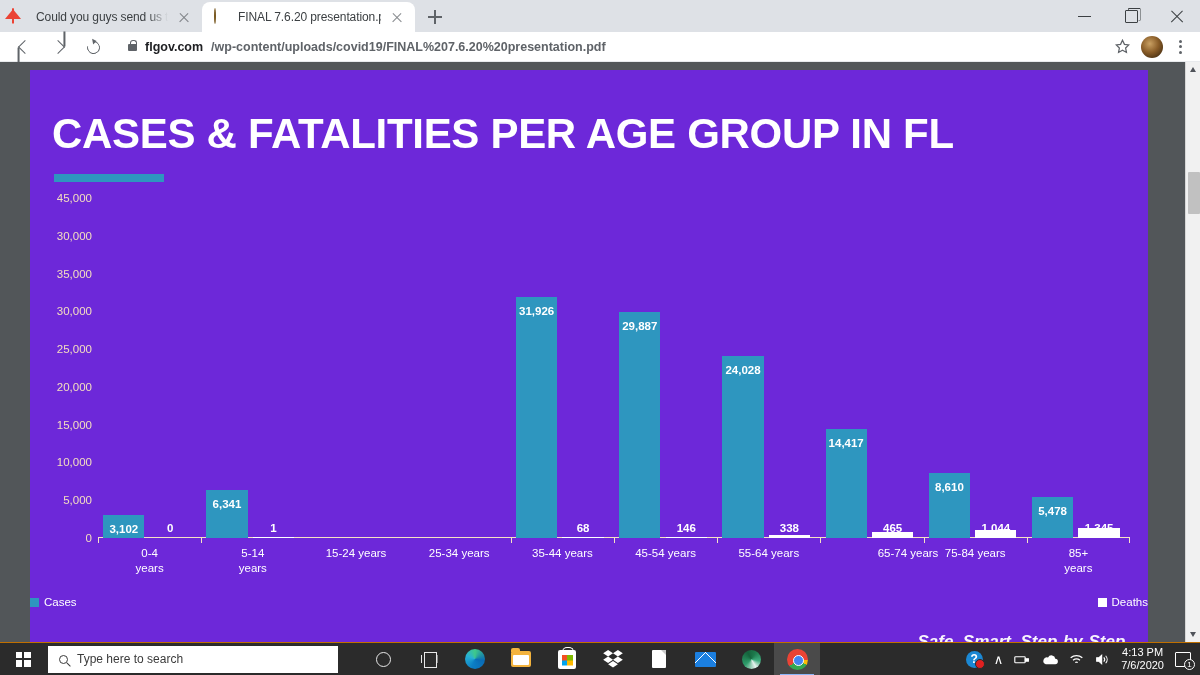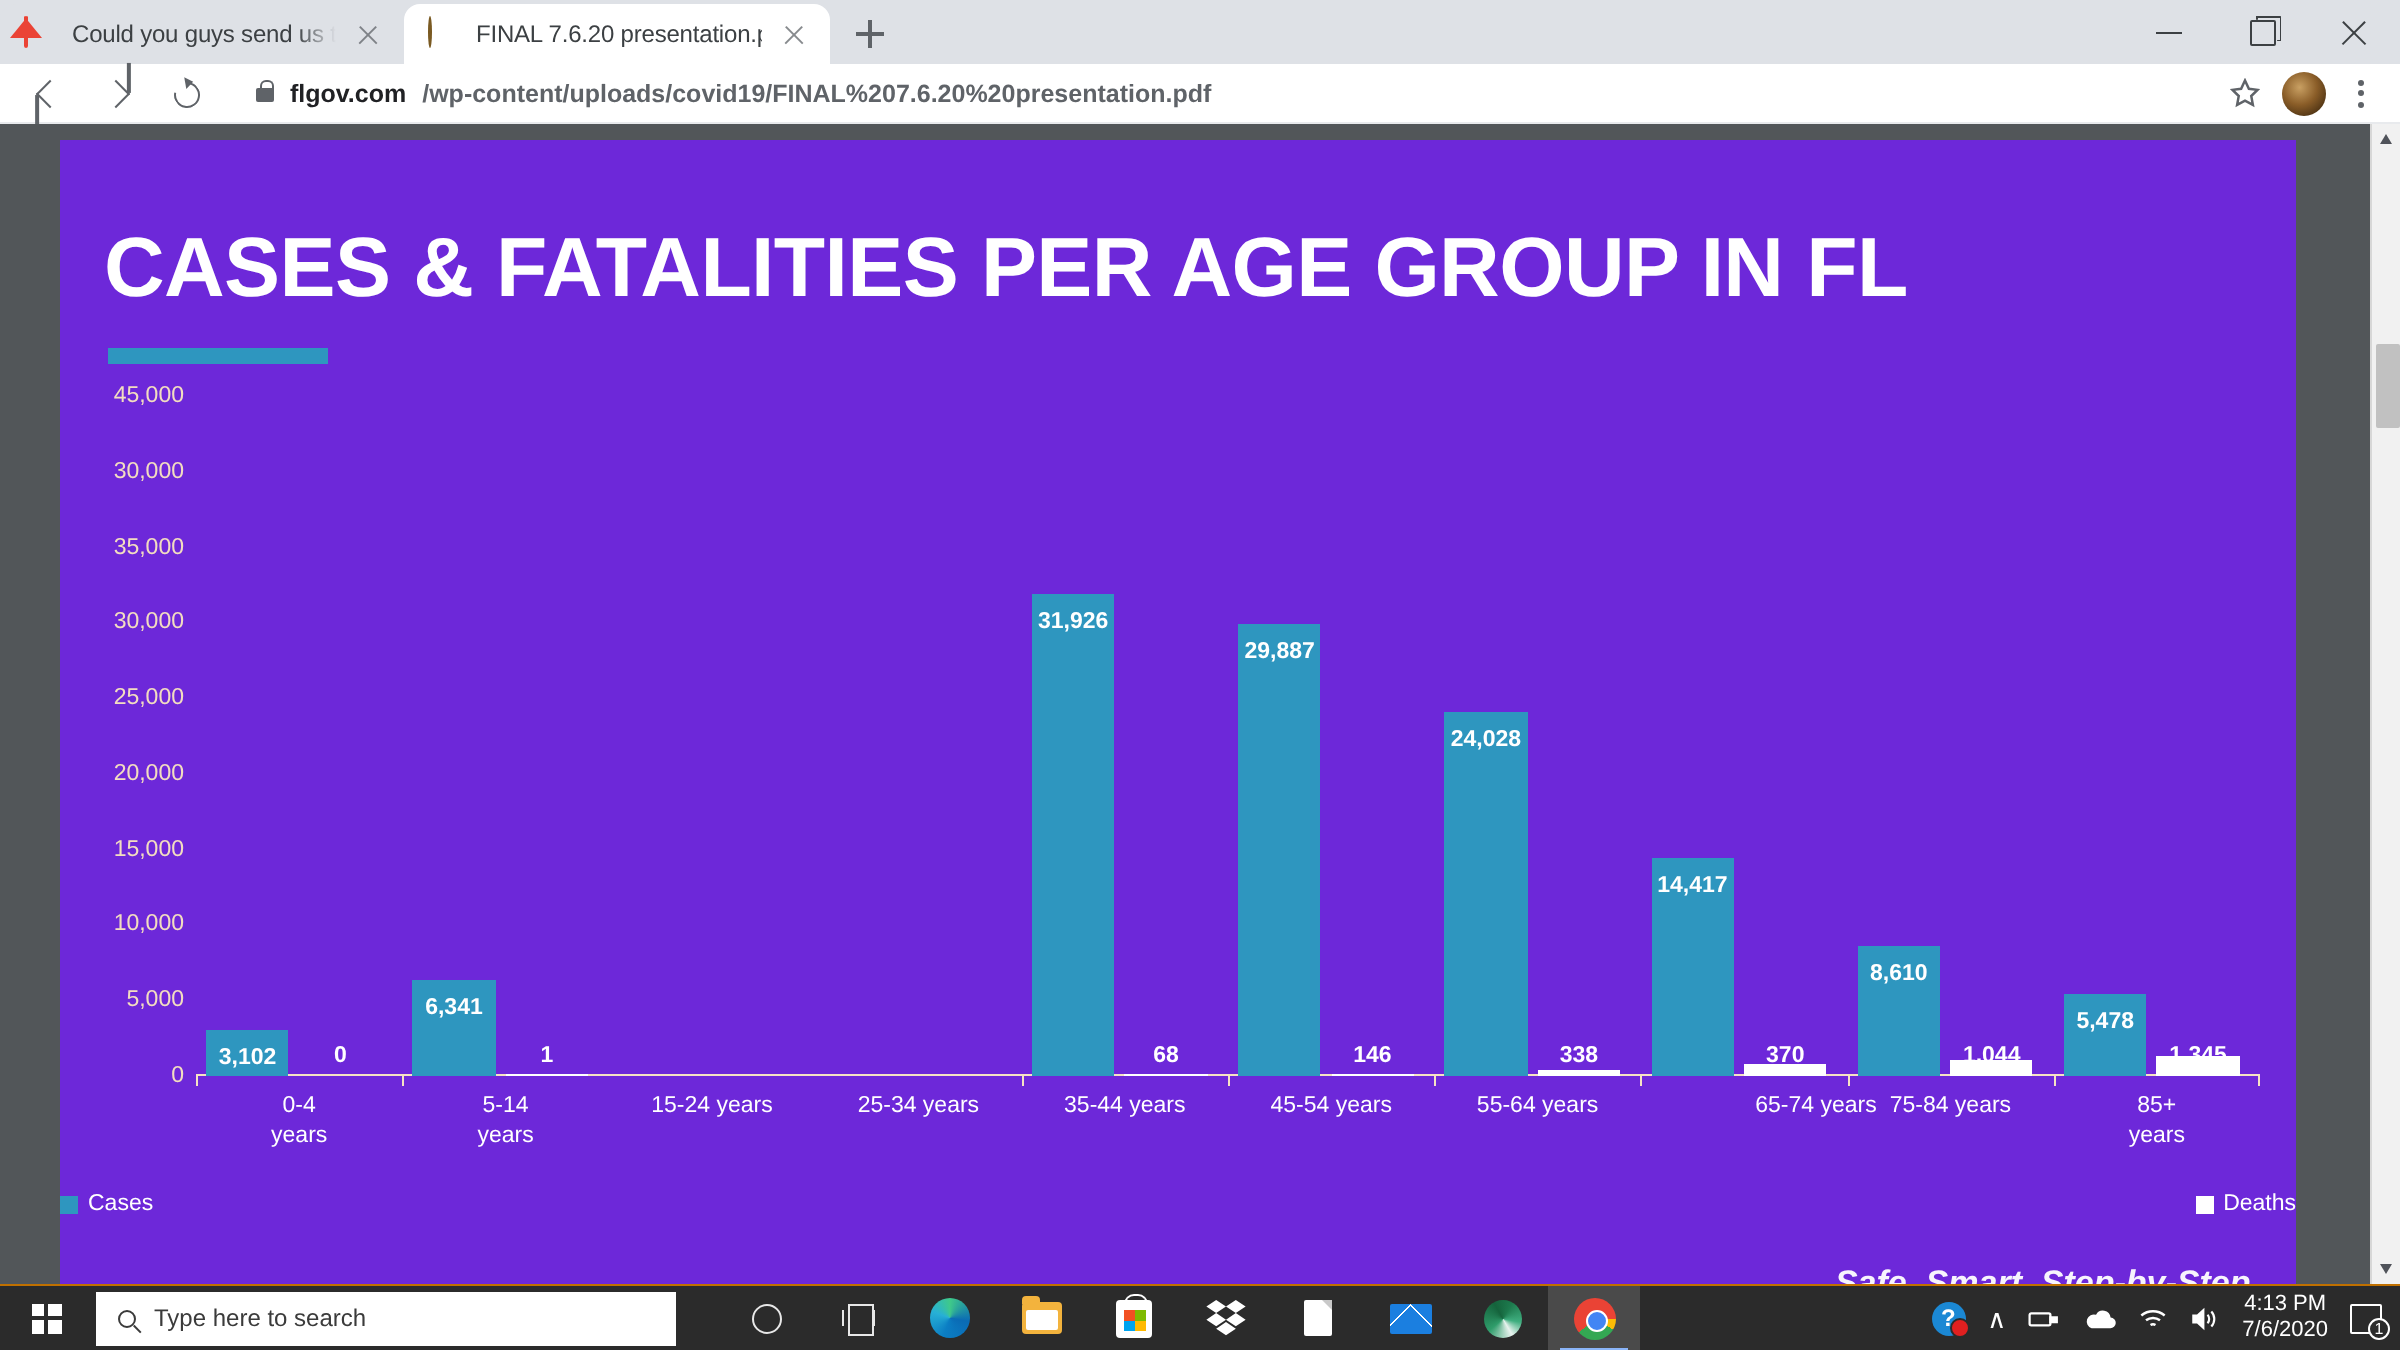--- a/index.html
+++ b/index.html
@@ -390,21 +390,21 @@
               <div class="bar-cases" style="left: 5.16px; width: 41.28px; height: 181.545px; background: rgb(46, 150, 191);"></div>
               <div class="vlabel" style="left: 25.8px; bottom: 161.545px;">24,028</div>
               <div class="bar-deaths" style="left: 51.6px; width: 41.28px; height: 2.55378px; background: rgb(255, 255, 255);"></div>
               <div class="vlabel" style="left: 72.24px; bottom: 4px;">338</div>
             </div>
             <div class="group" style="left: 722.4px; width: 103.2px;">
               <div class="tickmark"></div>
               <div class="bar-cases" style="left: 5.16px; width: 41.28px; height: 108.928px; background: rgb(46, 150, 191);"></div>
               <div class="vlabel" style="left: 25.8px; bottom: 88.9284px;">14,417</div>
               <div class="bar-deaths" style="left: 51.6px; width: 41.28px; height: 5.848px; background: rgb(255, 255, 255);"></div>
-              <div class="vlabel" style="left: 72.24px; bottom: 4px;">370</div>
+              <div class="vlabel" style="left: 72.24px; bottom: 4px;">465</div>
             </div>
             <div class="group" style="left: 825.6px; width: 103.2px;">
               <div class="tickmark"></div>
               <div class="bar-cases" style="left: 5.16px; width: 41.28px; height: 65.0533px; background: rgb(46, 150, 191);"></div>
               <div class="vlabel" style="left: 25.8px; bottom: 45.0533px;">8,610</div>
               <div class="bar-deaths" style="left: 51.6px; width: 41.28px; height: 7.888px; background: rgb(255, 255, 255);"></div>
               <div class="vlabel" style="left: 72.24px; bottom: 4px;">1,044</div>
             </div>
             <div class="group" style="left: 928.8px; width: 103.2px;">
               <div class="tickmark"></div>

